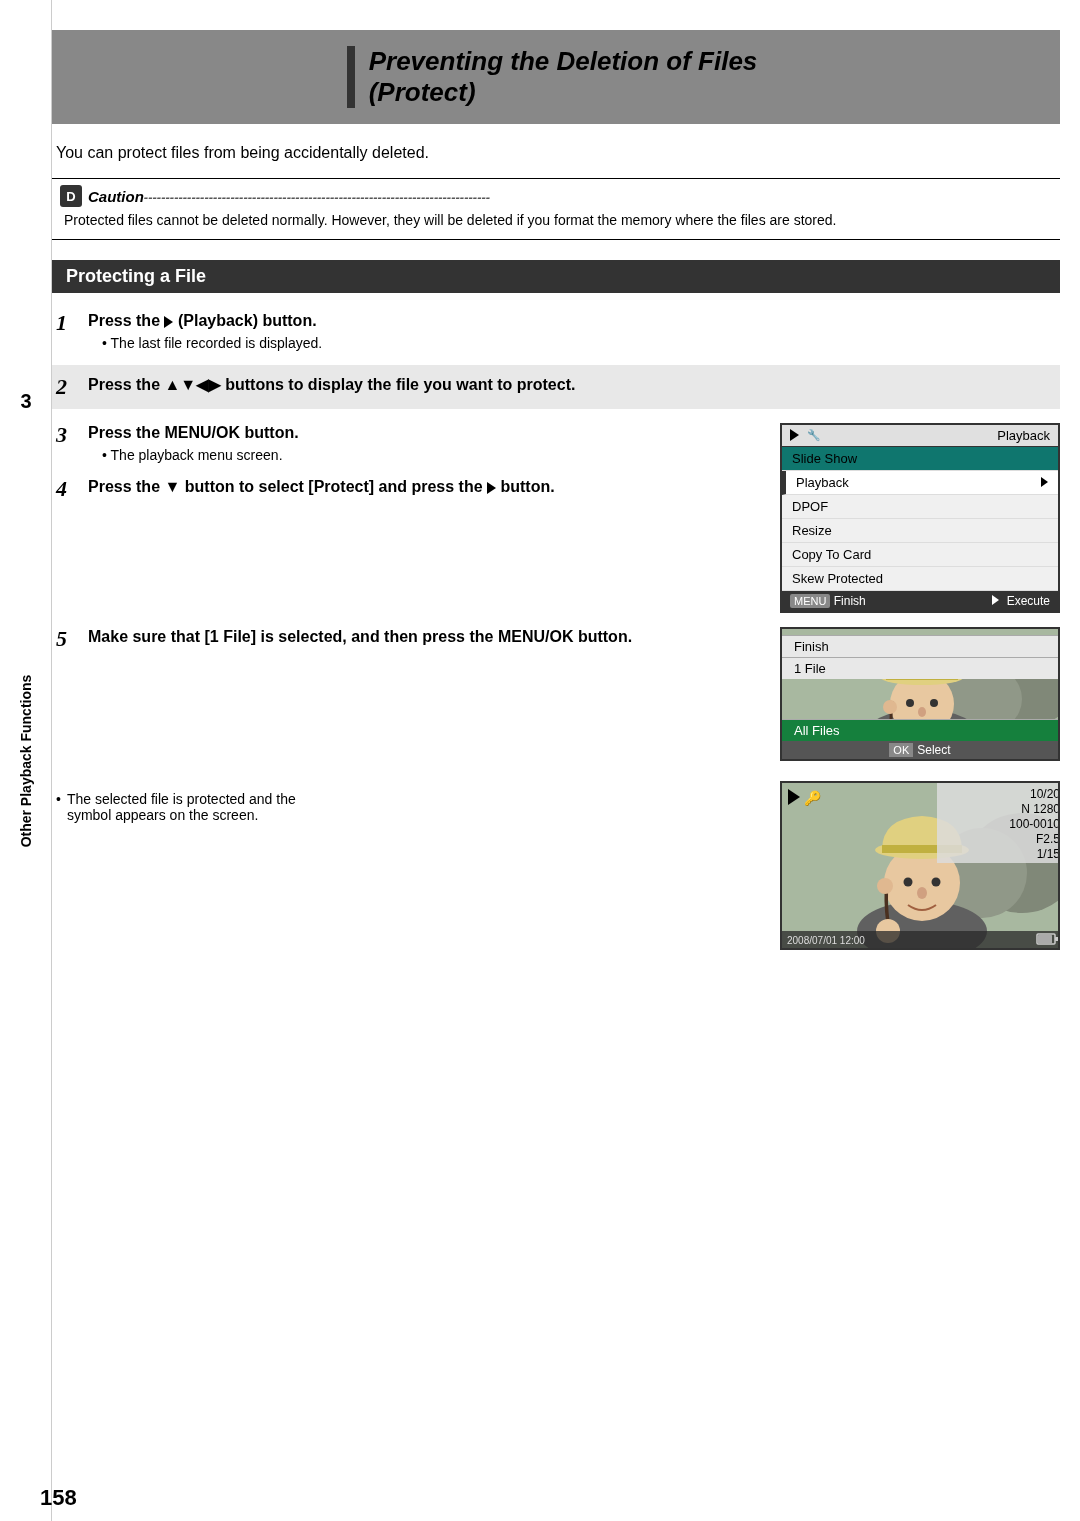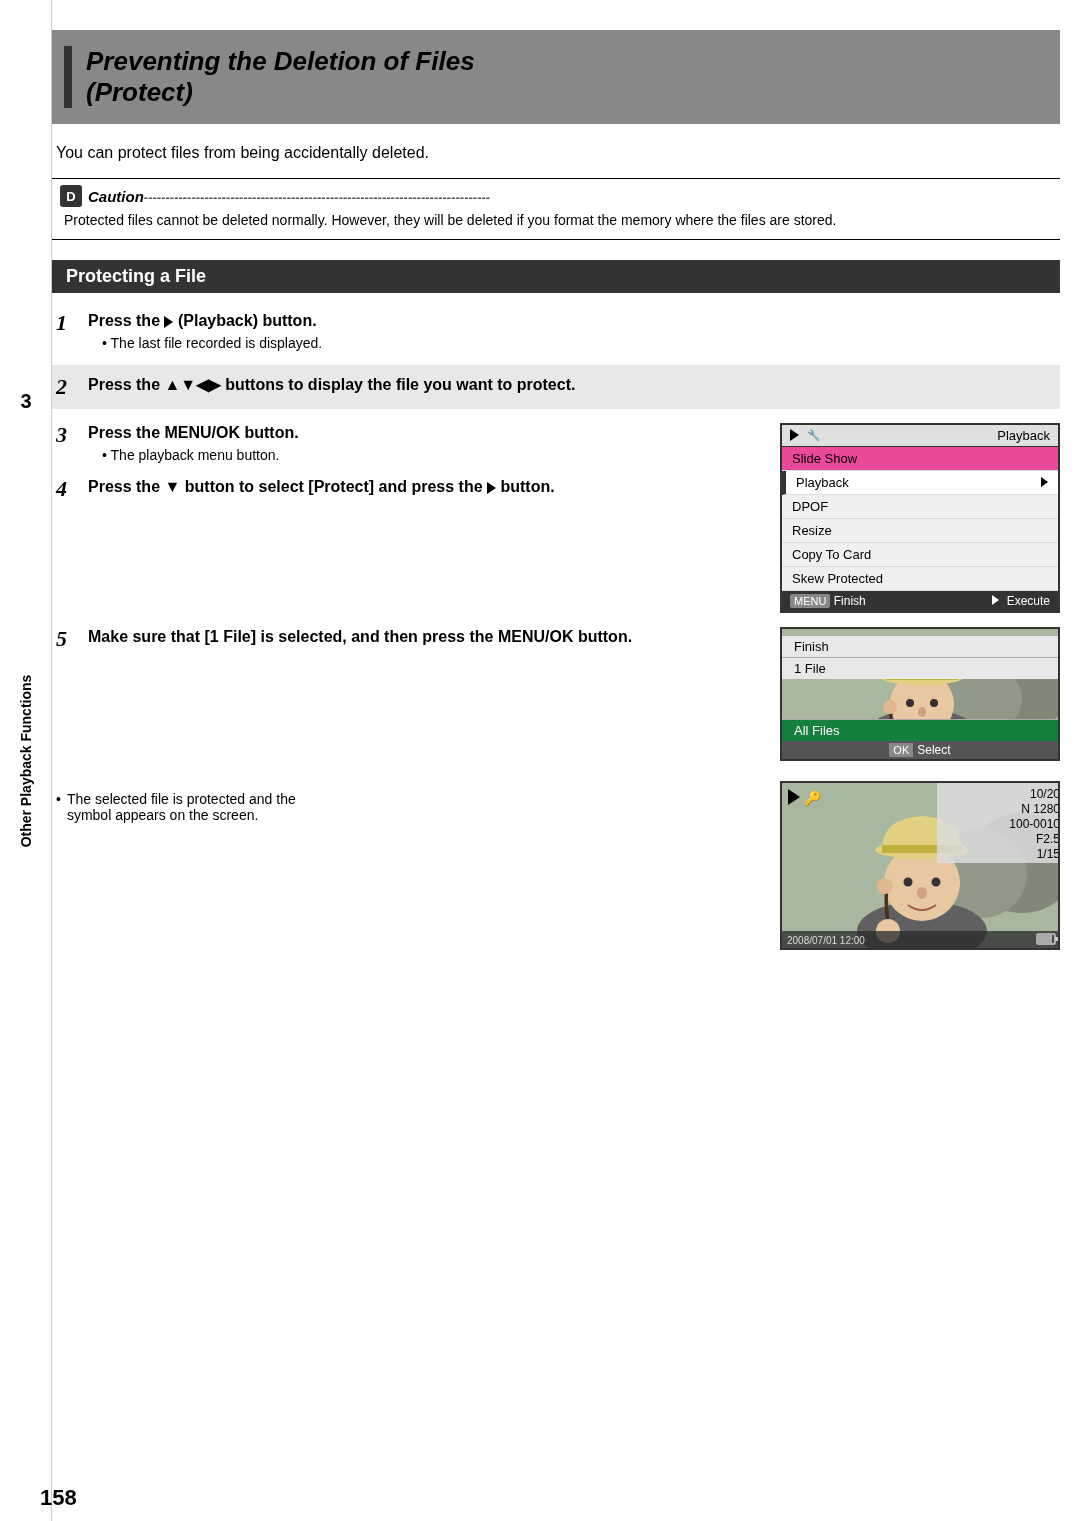--- a/index.html
+++ b/index.html
@@ -69,20 +69,21 @@
       bottom: 40px;
     }
 
     
     .title-block {
       background: #888;
       padding: 16px 20px 16px 12px;
       margin-bottom: 20px;
       display: flex;
       align-items: center;
+      justify-content: center;
     }
 
     .title-accent-bar {
       width: 8px;
       background: #333;
       align-self: stretch;
       margin-right: 14px;
       flex-shrink: 0;
     }
 
@@ -241,21 +242,21 @@
 
     .menu-item {
       padding: 4px 10px;
       border-bottom: 1px solid #ddd;
       display: flex;
       justify-content: space-between;
       align-items: center;
     }
 
     .menu-item.slide-show {
-      background: #ec4899;
+      background: #0f766e;
     }
 
     .menu-footer {
       background: #333;
       color: #fff;
       padding: 3px 8px;
       display: flex;
       justify-content: space-between;
       font-size: 12px;
       align-items: center;
@@ -423,21 +424,21 @@
       </div>
     </div>
 
     <div class="steps-with-image">
       <div class="steps-left">
 
         <div class="step">
           <div class="step-num" style="font-family:Georgia,serif;font-style:italic;">3</div>
           <div class="step-content">
             <div class="step-main">Press the MENU/OK button.</div>
-            <div class="step-sub bullet">The playback menu button.</div>
+            <div class="step-sub bullet">The playback menu screen.</div>
           </div>
         </div>
 
         <div class="step">
           <div class="step-num" style="font-family:Georgia,serif;font-style:italic;">4</div>
           <div class="step-content">
             <div class="step-main">Press the ▼ button to select [Protect] and press the <span style="display:inline-block;width:0;height:0;border-top:6px solid transparent;border-bottom:6px solid transparent;border-left:9px solid #000;vertical-align:middle;"></span> button.</div>
           </div>
         </div>
       </div>

